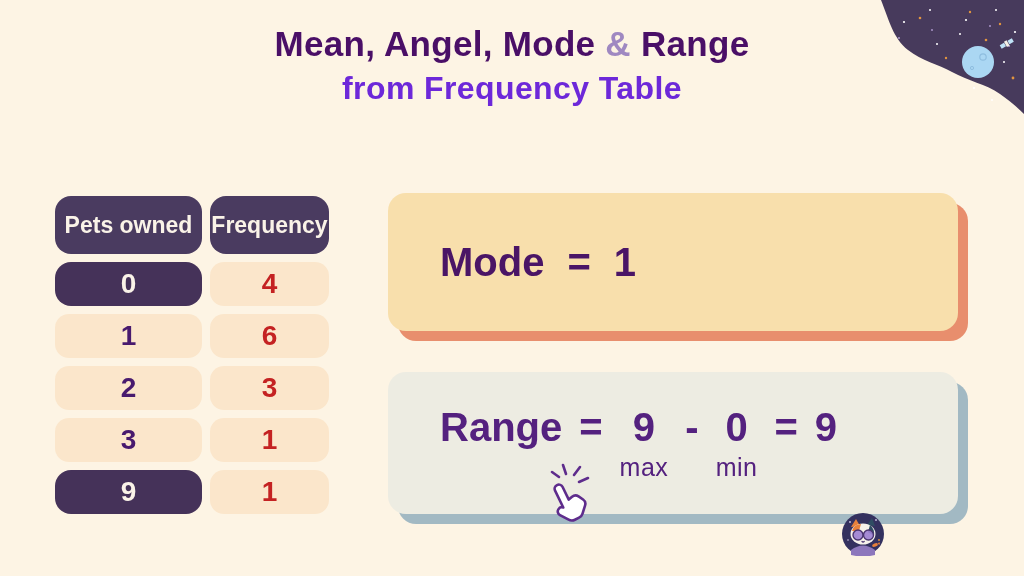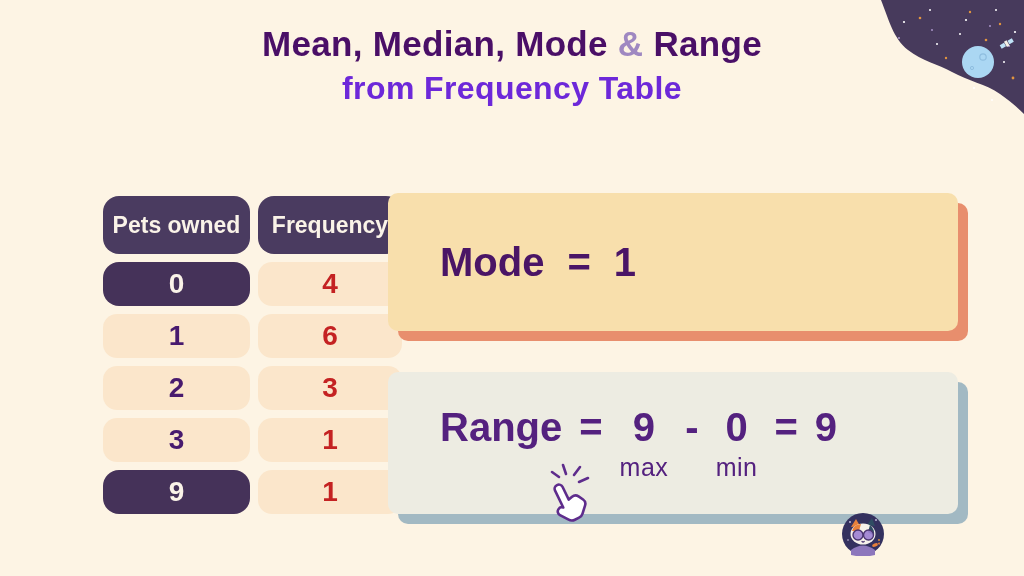--- a/index.html
+++ b/index.html
@@ -16,29 +16,29 @@
   .subtitle{
     position:absolute;top:70px;left:0;right:0;text-align:center;
     font-size:32px;font-weight:700;color:#6d28d9;letter-spacing:.4px;
   }
   
   .blob{position:absolute;top:0;right:0;width:150px;height:122px;}
   
   .freq-table{position:absolute;left:55px;top:196px;display:flex;flex-direction:column;gap:8px;}
   .trow{display:flex;gap:8px;}
   .cell{border-radius:14px;display:flex;align-items:center;justify-content:center;}
-  .cell.pets{width:147px;margin-left:48px;}
-  .cell.freq{width:144px;}
+  .cell.pets{width:147px;}
+  .cell.freq{width:119px;}
   .cell.header{height:58px;background:#4A3B60;color:#FAF3E8;font-size:23px;font-weight:700;border-radius:16px;}
   .cell.data{height:44px;font-size:28px;font-weight:700;background:#FBE6CB;}
   .cell.data.pets{color:#481A6E;}
   .cell.data.freq{color:#C42222;}
   .cell.data.pets.hl{background:#453259;color:#FAF3E8;border-radius:16px;}
   
-  .card{position:absolute;left:388px;width:570px;border-radius:10px;box-sizing:border-box;}
+  .card{position:absolute;left:388px;width:570px;border-radius:18px;box-sizing:border-box;}
   .card.mode{
     top:193px;height:138px;background:#F8DFAC;
     box-shadow:10px 10px 0 #E88E6D;
     display:flex;align-items:center;padding-left:52px;gap:23px;
     font-size:40px;font-weight:600;color:#4A1566;
   }
   .card.range{
     top:372px;height:142px;background:#EDECE2;
     box-shadow:10px 10px 0 #A2B9C3;
     padding:34px 0 0 52px;
@@ -92,21 +92,21 @@
       <circle cx="98" cy="68" r="1.6" fill="none" stroke="#8FBEE0" stroke-width="1"></circle>
     </g>
     <g transform="rotate(-30 133 44)">
       <rect x="126" y="41.5" width="5" height="4" fill="#BFE3F7"></rect>
       <rect x="135" y="41.5" width="5" height="4" fill="#BFE3F7"></rect>
       <rect x="131.5" y="40.5" width="3" height="6" fill="#F4F0E6"></rect>
     </g>
   </svg>
 
   <div class="title">
-    <span>Mean, Median, Mode </span><span class="amp">&amp;</span><span> Range</span>
+    <span>Mean, Angel, Mode </span><span class="amp">&amp;</span><span> Range</span>
   </div>
   <div class="subtitle">from Frequency Table</div>
 
   <div class="freq-table">
     <div class="trow">
       <div class="cell pets header">Pets owned</div>
       <div class="cell freq header">Frequency</div>
     </div>
     <div class="trow">
       <div class="cell pets data hl">0</div>

